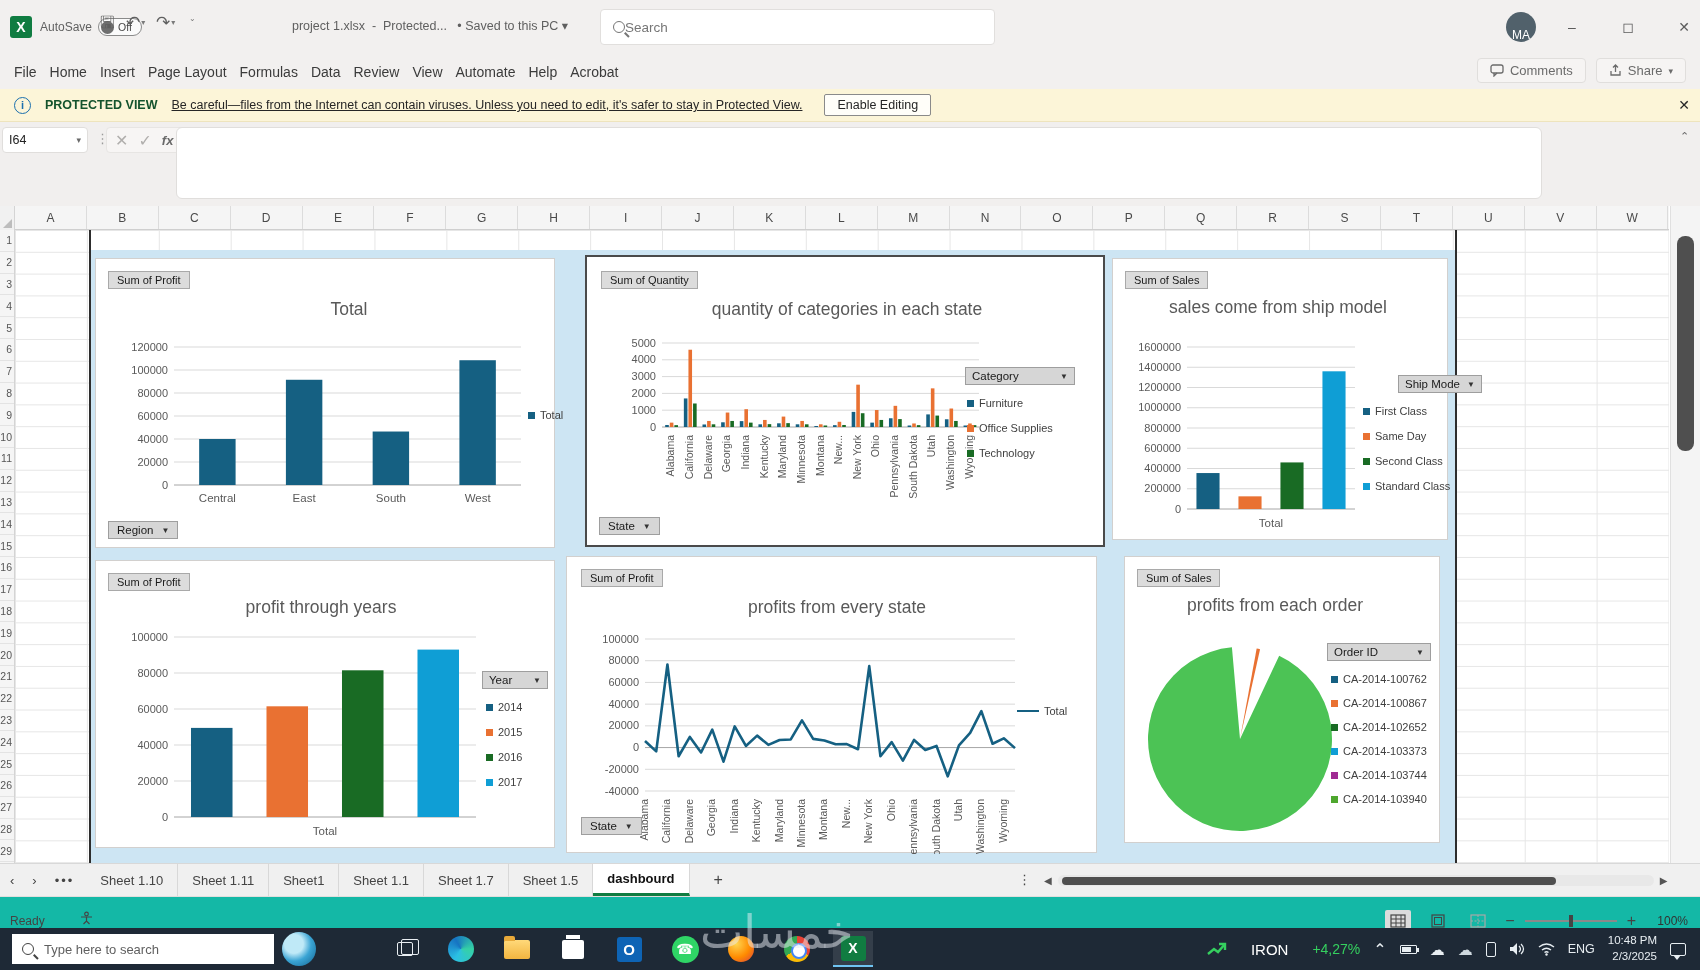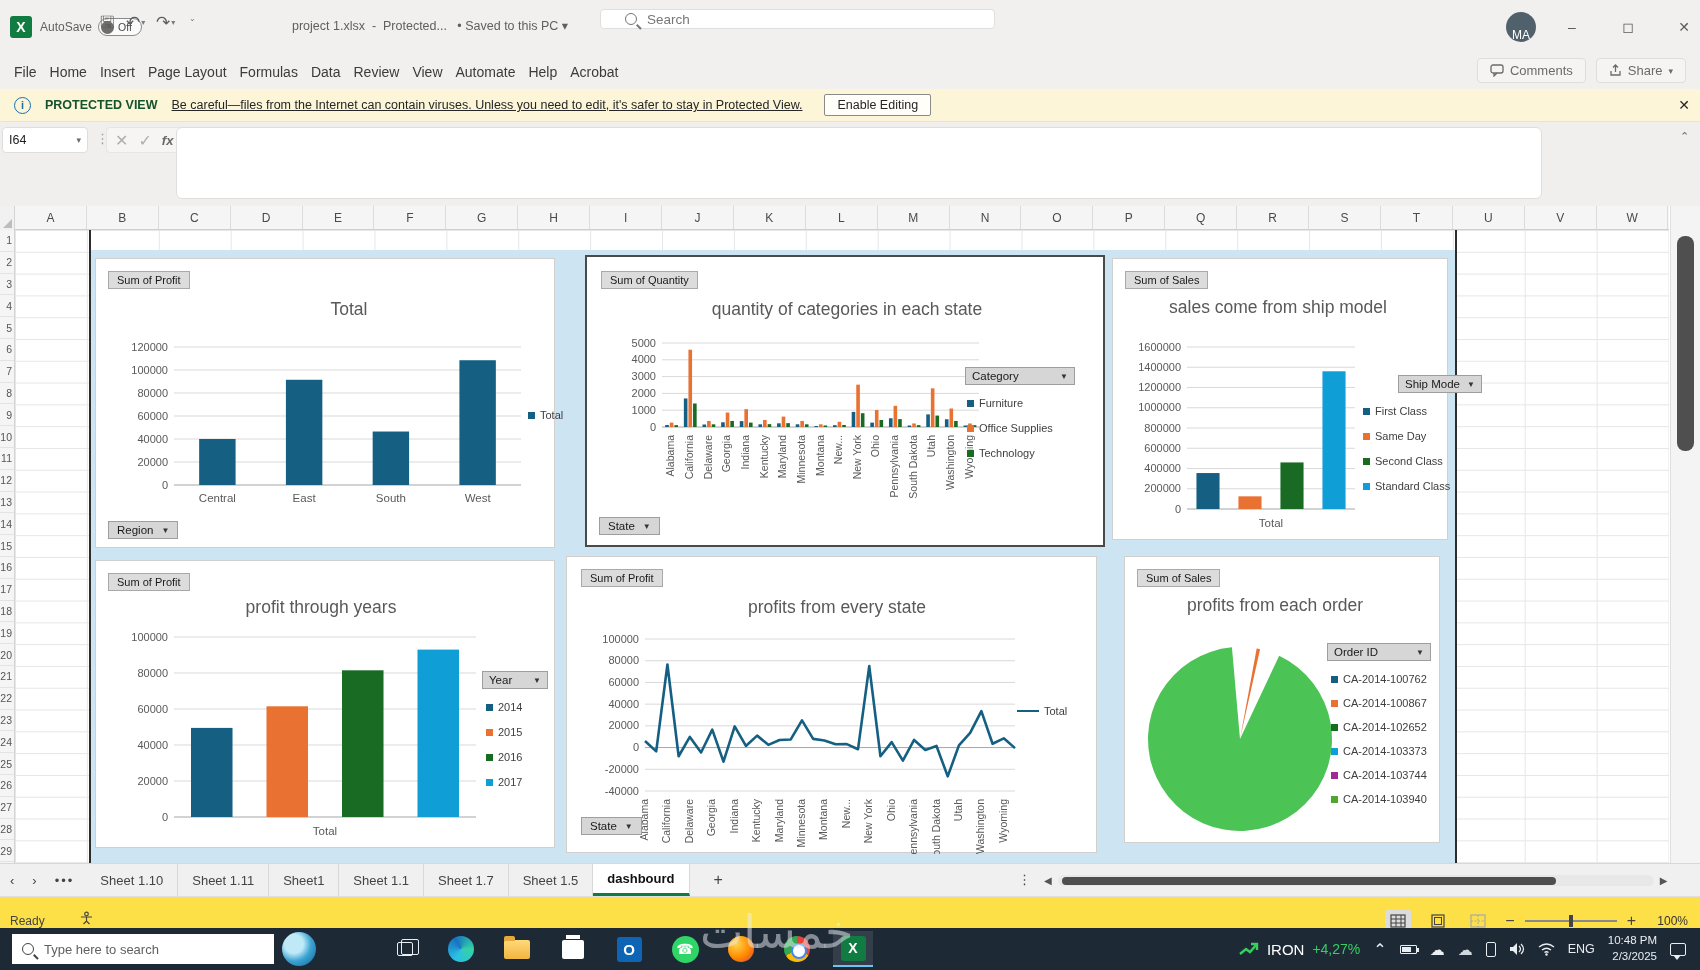--- a/index.html
+++ b/index.html
@@ -12,22 +12,22 @@
   .xl-icon{position:absolute;left:10px;top:16px;width:22px;height:22px;background:#107C41;border-radius:3px;
            color:#fff;font-weight:bold;font-size:14px;display:flex;align-items:center;justify-content:center;}
   .autosave{position:absolute;left:40px;top:18px;display:flex;align-items:center;gap:6px;color:#616161;font-size:12px;}
   .toggle{width:44px;height:18px;border:1px solid #8a8a8a;border-radius:9px;display:flex;align-items:center;padding:1px 4px 1px 2px;gap:4px;background:#fbfbfb;}
   .knob{width:13px;height:13px;border-radius:50%;background:#6e6e6e;}
   .toggle span{font-size:10.5px;color:#444;}
   .qat{position:absolute;top:14px;display:flex;align-items:center;color:#5c5c5c;}
   .qat .g{font-size:17px;line-height:1;color:#5f5f5f;}
   .qat .c{font-size:8px;margin-left:1px;color:#7a7a7a;}
   .doc-title{position:absolute;left:292px;top:18px;font-size:12.5px;color:#5f5f5f;white-space:nowrap;}
-  .tb-search{position:absolute;left:600px;top:9px;width:395px;height:20px;background:#fff;border:1px solid #e1dfdd;
-             border-radius:4px;display:flex;align-items:center;padding-left:24px;gap:10px;color:#767676;font-size:13.5px;}
+  .tb-search{position:absolute;left:600px;top:9px;width:395px;height:36px;background:#fff;border:1px solid #e1dfdd;
+             border-radius:4px;display:flex;align-items:center;padding-left:12px;color:#767676;font-size:13.5px;}
   .mag{width:12px;height:12px;border:1.6px solid #767676;border-radius:50%;position:relative;flex:0 0 auto;}
   .mag:after{content:"";position:absolute;width:6px;height:1.6px;background:#767676;transform:rotate(45deg);left:10px;top:12px;}
   .avatar{position:absolute;left:1506px;top:12px;width:30px;height:30px;border-radius:50%;background:#51616b;
           color:#fff;font-size:12px;display:flex;align-items:flex-end;justify-content:center;}
   .winbtn{position:absolute;top:14px;width:28px;height:26px;display:flex;align-items:center;justify-content:center;color:#5c5c5c;font-size:14px;}
 
   
   .menubar{position:absolute;left:0;top:54px;width:1700px;height:35px;background:#f2f0ef;display:flex;align-items:center;padding-left:14px;gap:30px;}
   .menu-item{font-size:14px;color:#3b3b3b;white-space:nowrap;}
   .mb-right{position:absolute;right:14px;top:4px;display:flex;gap:10px;}
@@ -90,21 +90,21 @@
   .sheettab{display:flex;align-items:center;padding:0 14px;font-size:13px;color:#444;border-right:1px solid #d8d8d8;white-space:nowrap;}
   .sheettab.active{background:#fff;color:#111;border-bottom:3px solid #107C41;font-weight:bold;}
   .addtab{display:flex;align-items:center;padding:0 24px;color:#444;font-size:16px;}
   .tab-kebab{position:absolute;left:1018px;top:8px;color:#444;font-size:13px;}
   .hscroll{position:absolute;left:1044px;top:9px;width:648px;height:15px;display:flex;align-items:center;gap:6px;}
   .harrow{color:#555;font-size:10px;}
   .htrack{position:relative;width:596px;height:11px;background:#e8e8e8;border-radius:6px;}
   .hthumb{position:absolute;left:4px;top:1.5px;width:494px;height:8px;background:#4f4f4f;border-radius:4px;}
 
   
-  .statusbar{position:absolute;left:0;top:896px;width:1700px;height:48px;background:#fde047;border-top:1px solid #e1dfdd;display:flex;align-items:center;z-index:5;}
+  .statusbar{position:absolute;left:0;top:896px;width:1700px;height:48px;background:#14b8a6;border-top:1px solid #e1dfdd;display:flex;align-items:center;z-index:5;}
   .ready{font-size:12px;color:#444;margin-left:10px;}
   .acc-icon{margin-left:34px;}
   .sb-right{position:absolute;right:12px;display:flex;align-items:center;gap:14px;}
   .viewbtn{width:26px;height:22px;display:flex;align-items:center;justify-content:center;border-radius:2px;}
   .viewbtn.active{background:#dcdcdc;}
   .zoomctl{display:flex;align-items:center;gap:10px;color:#444;}
   .zslider{position:relative;width:92px;height:2px;background:#8a8a8a;}
   .zslider .zt{position:absolute;left:44px;top:-5px;width:4px;height:12px;background:#444;}
   .zpct{font-size:12px;color:#333;width:38px;text-align:right;}
 
@@ -124,21 +124,21 @@
   .folder:before{content:"";position:absolute;left:0;top:-4px;width:11px;height:5px;background:#e8a93a;border-radius:2px 2px 0 0;}
   .store{width:22px;height:19px;background:#fff;border-radius:2px;position:relative;}
   .store:before{content:"";position:absolute;left:4px;top:-5px;width:14px;height:4px;background:#fff;}
   .outlook{width:25px;height:25px;background:#0e64b5;border-radius:3px;color:#fff;font-size:15px;font-weight:bold;display:flex;align-items:center;justify-content:center;}
   .wa{width:27px;height:27px;border-radius:50%;background:#2fd566;color:#fff;font-size:14px;display:flex;align-items:center;justify-content:center;}
   .ff{width:26px;height:26px;border-radius:50%;background:radial-gradient(circle at 32% 30%,#ffd54f,#ff8a00 55%,#e4572e 85%);}
   .chrome{width:26px;height:26px;border-radius:50%;background:conic-gradient(#ea4335 0 33%,#fbbc05 33% 66%,#34a853 66% 100%);position:relative;}
   .chrome:after{content:"";position:absolute;left:7px;top:7px;width:12px;height:12px;border-radius:50%;background:#fff;border:2px solid #4285f4;}
   .xl-task{width:25px;height:25px;background:#107C41;border-radius:3px;color:#fff;font-weight:bold;font-size:14px;display:flex;align-items:center;justify-content:center;}
   .tray{position:absolute;right:0;top:0;height:42px;display:flex;align-items:center;gap:13px;color:#e8eef2;padding-right:14px;}
-  .stock{display:flex;align-items:center;gap:8px;font-size:15px;color:#fff;}
+  .stock{display:flex;align-items:center;gap:24px;font-size:15px;color:#fff;}
   .stock .chg{color:#35d05f;font-size:14px;}
   .batt{width:17px;height:9px;border:1.3px solid #e8eef2;border-radius:1px;position:relative;}
   .batt:after{content:"";position:absolute;right:-3px;top:2px;width:2px;height:4px;background:#e8eef2;}
   .batt .fill{position:absolute;left:1px;top:1px;width:9px;height:5px;background:#e8eef2;}
   .cloudg{font-size:15px;line-height:1;}
   .phone-ic{width:10px;height:15px;border:1.3px solid #e8eef2;border-radius:2px;}
   .eng{font-size:12.5px;}
   .clock{font-size:11.5px;text-align:right;line-height:1.35;}
   .notif{width:16px;height:13px;border:1.3px solid #e8eef2;border-radius:2px;position:relative;}
   .notif:after{content:"";position:absolute;left:2px;bottom:-5px;border-left:4px solid transparent;border-right:4px solid transparent;border-top:5px solid #e8eef2;}

